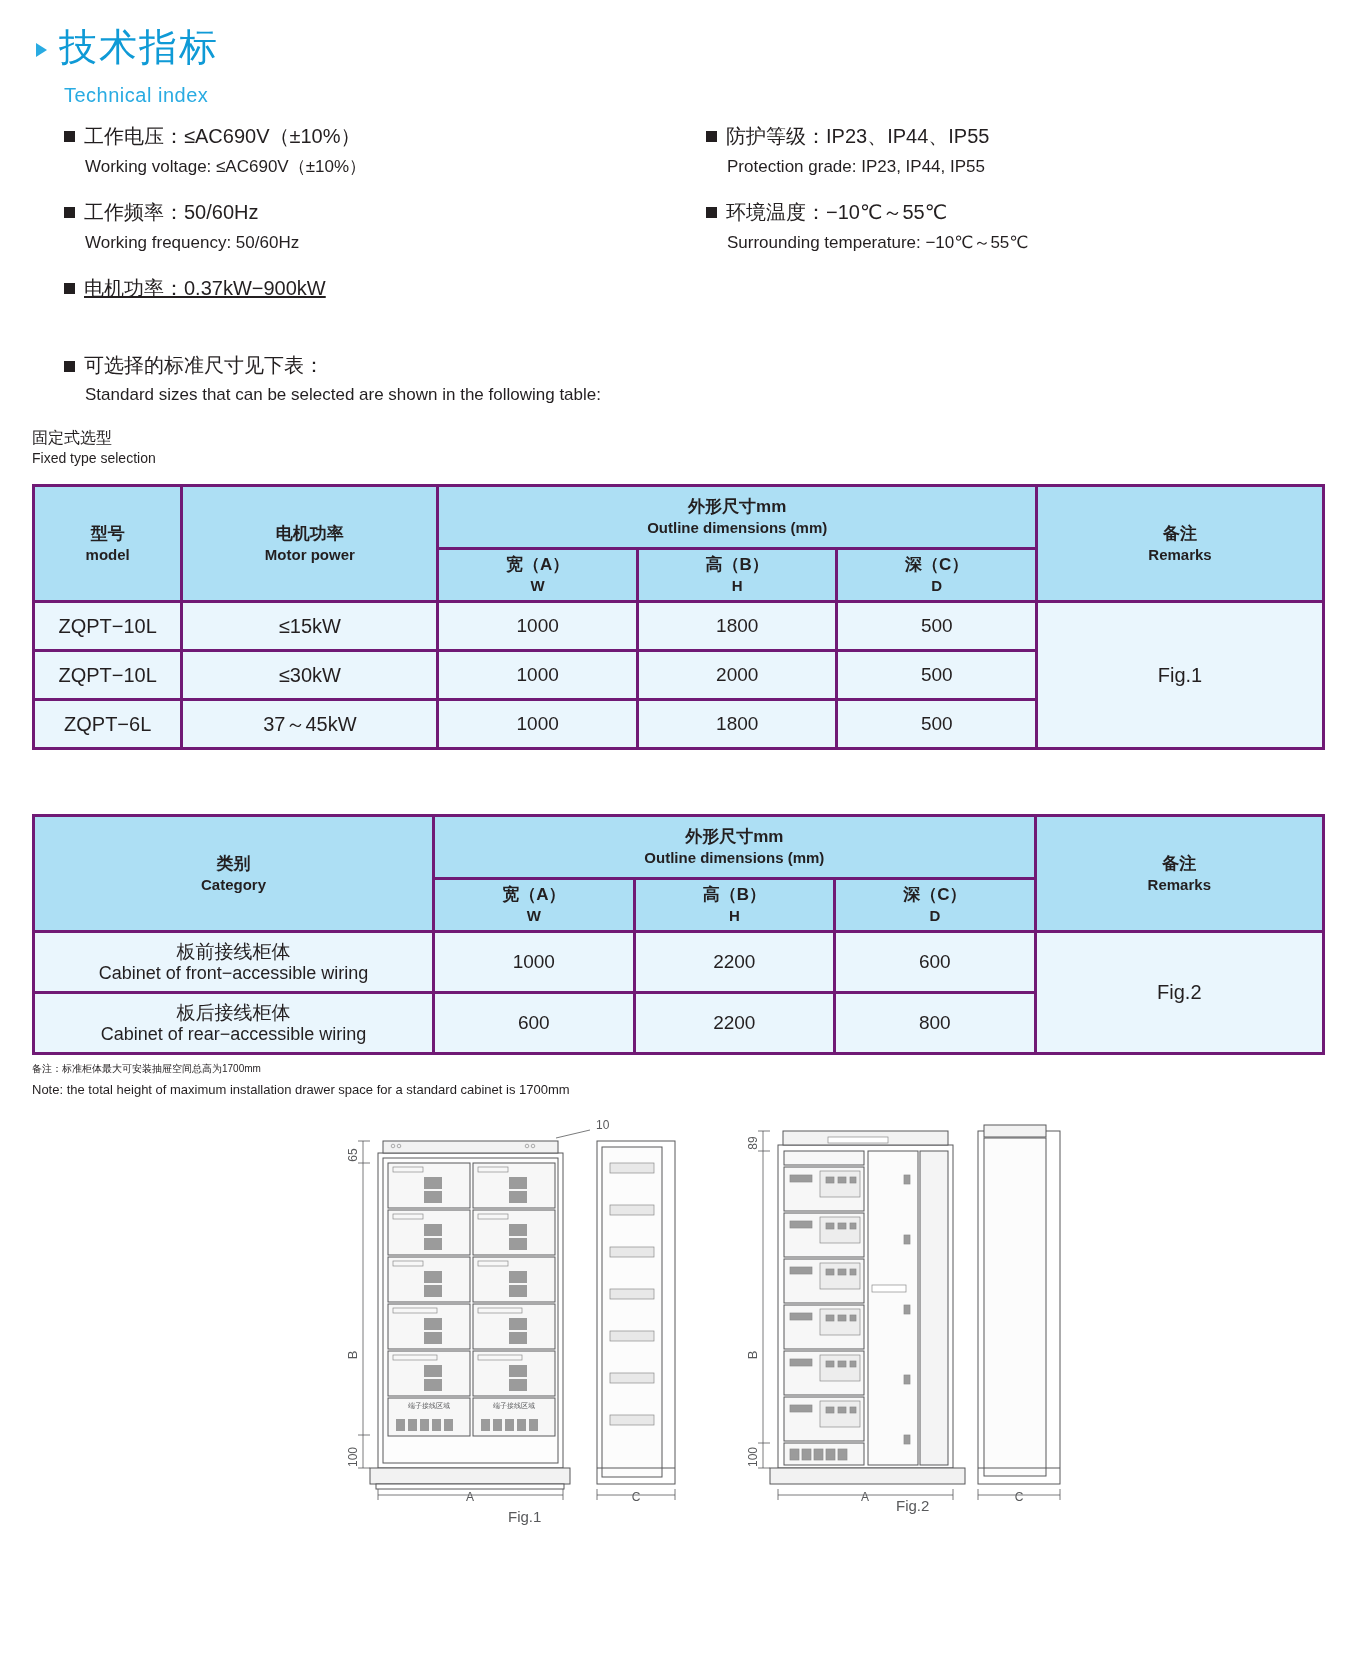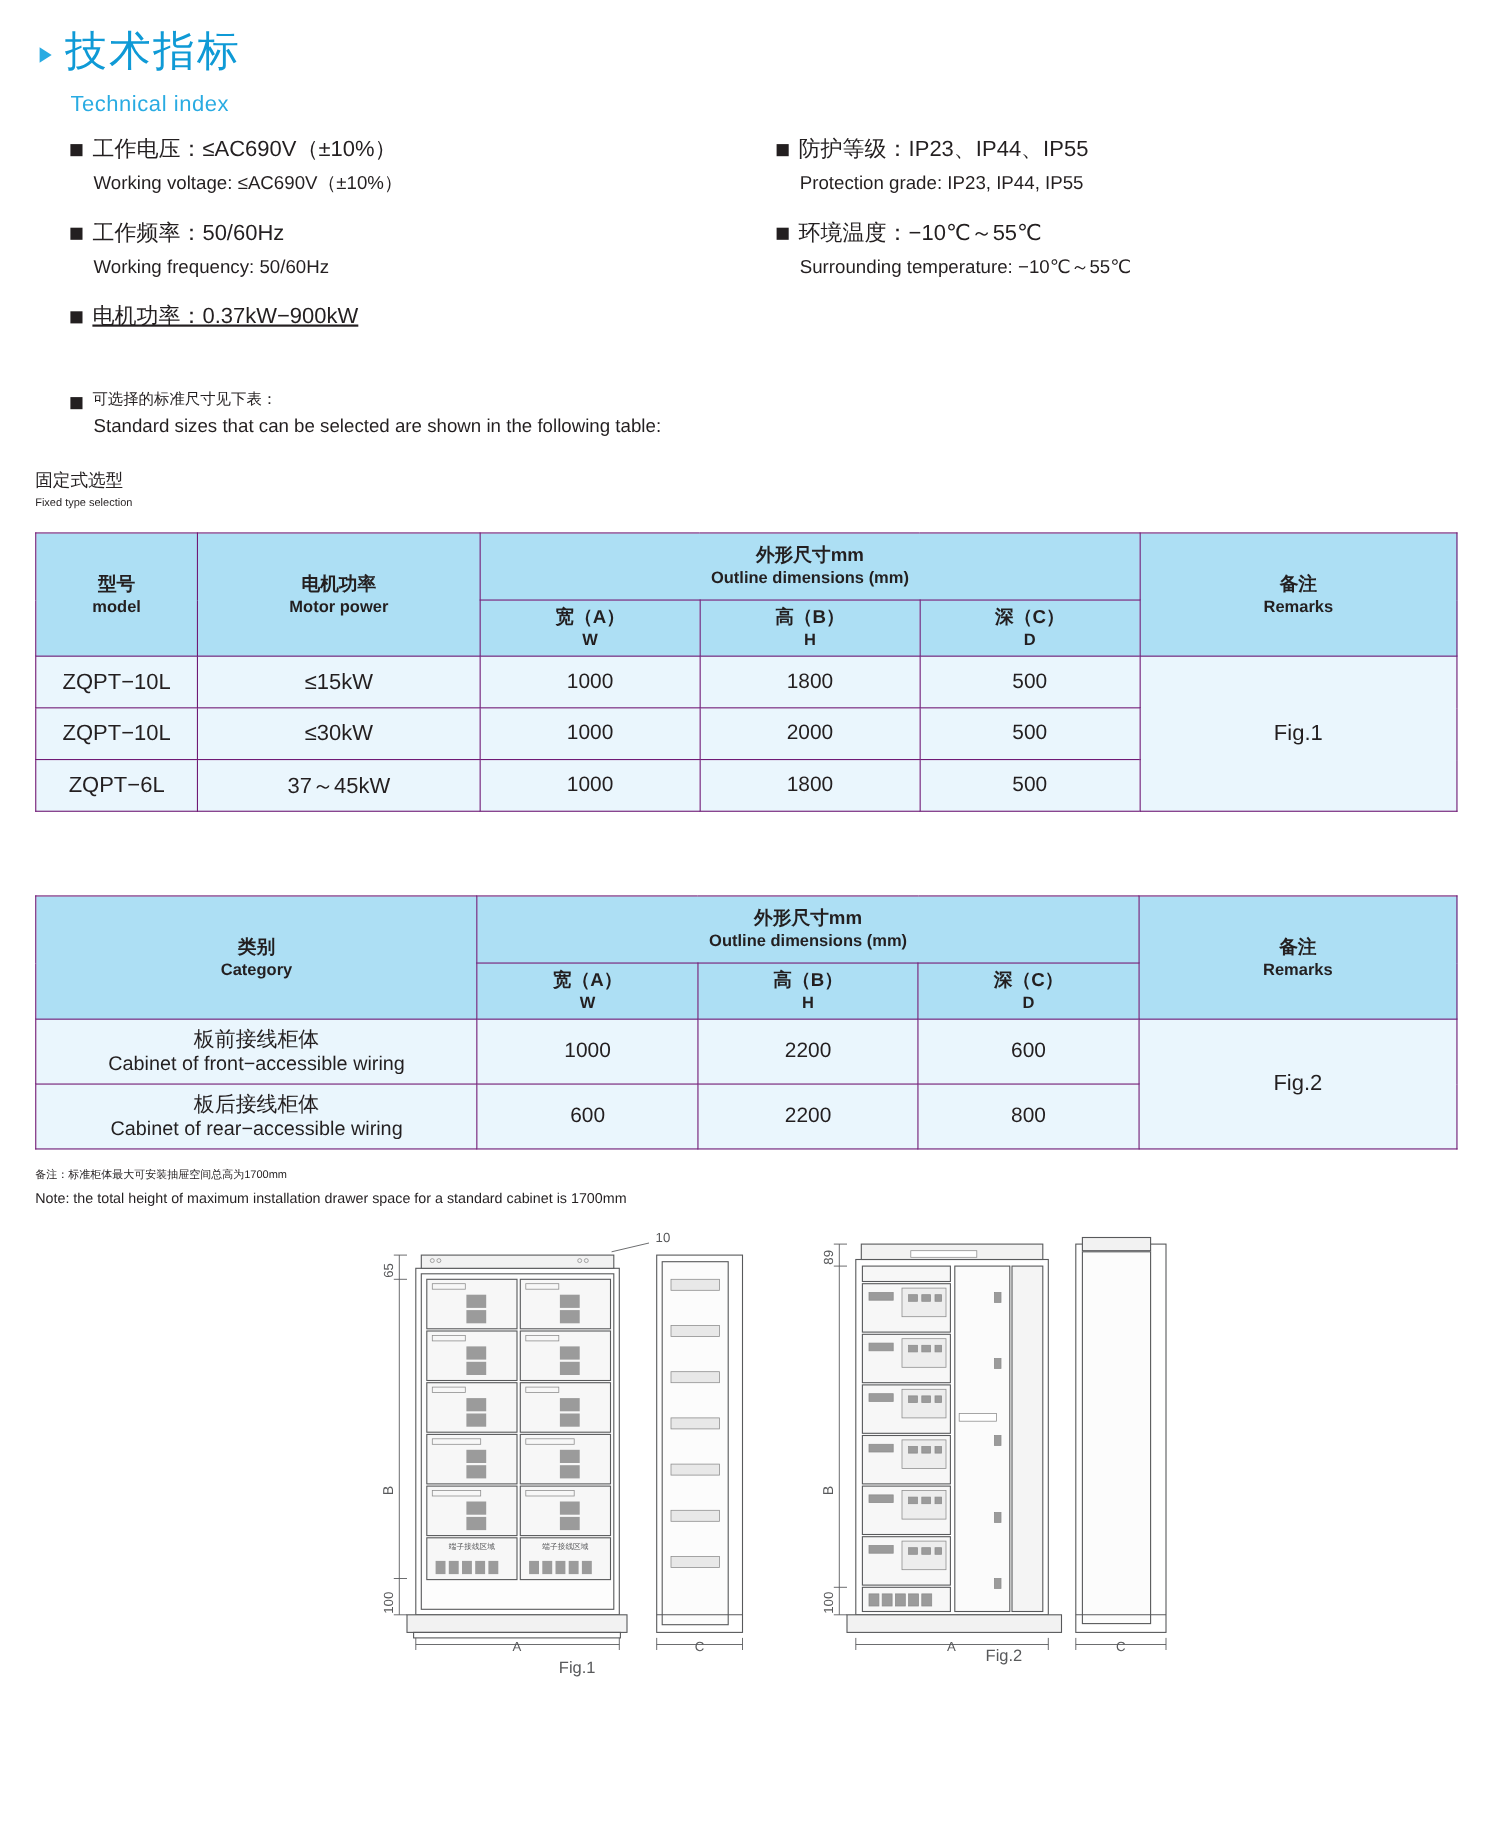--- a/index.html
+++ b/index.html
@@ -20,31 +20,31 @@
   .specs{position:absolute;left:0;top:122px;width:1357px;}
   .spec-col{position:absolute;}
   .col-left{left:64px;width:620px;}
   .col-right{left:706px;width:620px;}
   .spec-item{margin-bottom:10px;}
   .spec-cn{font-size:20px;color:#231f20;line-height:28px;display:flex;align-items:flex-start;}
   .sq{display:inline-block;width:11px;height:11px;background:#231f20;margin-right:9px;margin-top:9px;flex:none;}
   .spec-en{font-size:17px;color:#231f20;line-height:26px;margin-left:21px;margin-top:4px;}
 
   .std-block{position:absolute;left:64px;top:352px;width:1000px;}
-  .std-cn{font-size:14px;display:flex;align-items:flex-end;}
+  .std-cn{font-size:20px;display:flex;align-items:flex-start;}
   .std-en{font-size:17px;margin-left:21px;margin-top:6px;}
 
   
   .cap{position:absolute;left:32px;font-size:15px;color:#231f20;line-height:20px;}
   .cap .cn{font-size:16px;}
-  .cap .en{font-size:10px;}
+  .cap .en{font-size:14px;}
 
   
   table{border-collapse:collapse;position:absolute;font-size:17px;}
-  .tbl th,.tbl td{border:1px solid #701a75;text-align:center;vertical-align:middle;color:#231f20;}
+  .tbl th,.tbl td{border:3px solid #701a75;text-align:center;vertical-align:middle;color:#231f20;}
   .hdr{background:#addff4;}
   .cell{background:#eaf6fd;}
   .two-line .cn{display:block;font-size:17px;line-height:22px;}
   .two-line .en{display:block;font-size:15px;line-height:20px;}
 
   
   .note{position:absolute;left:32px;font-size:14px;line-height:21px;color:#231f20;}
   .note .n1{font-size:10px;}
   .note .n2{font-size:13px;}
 

